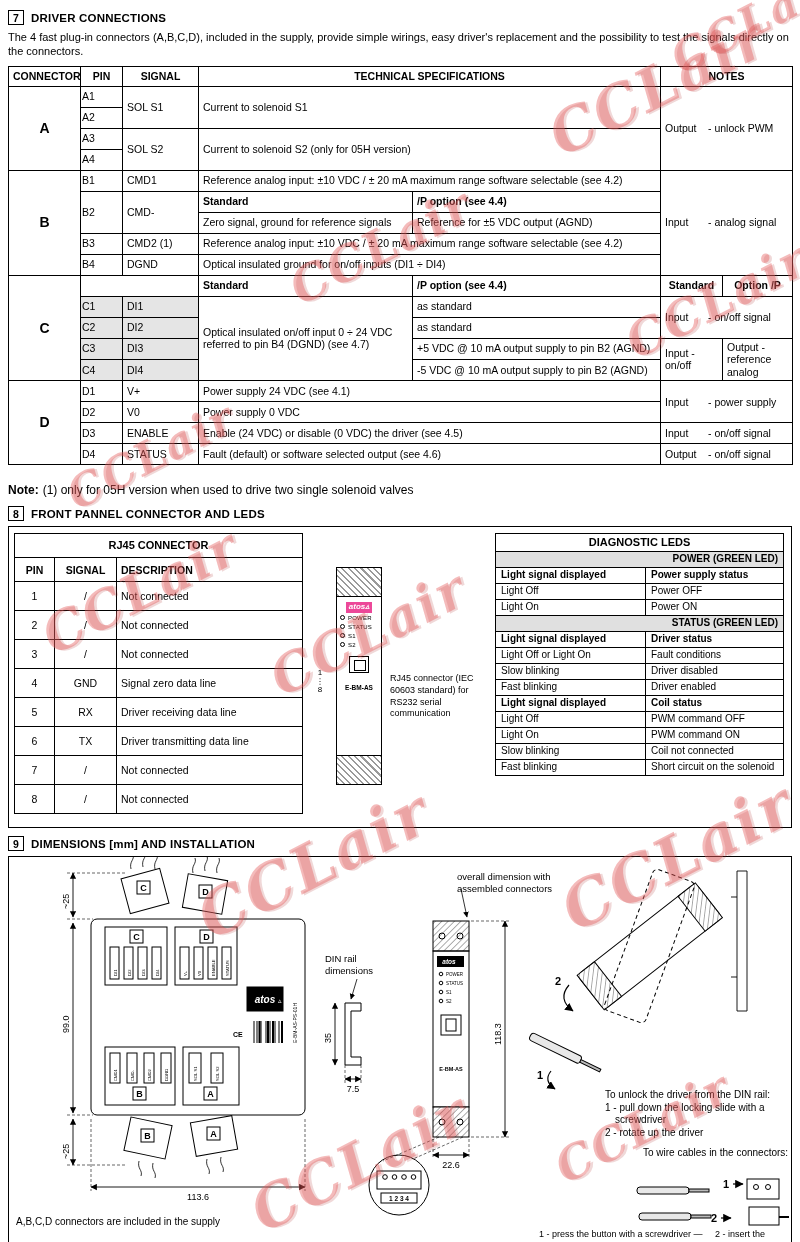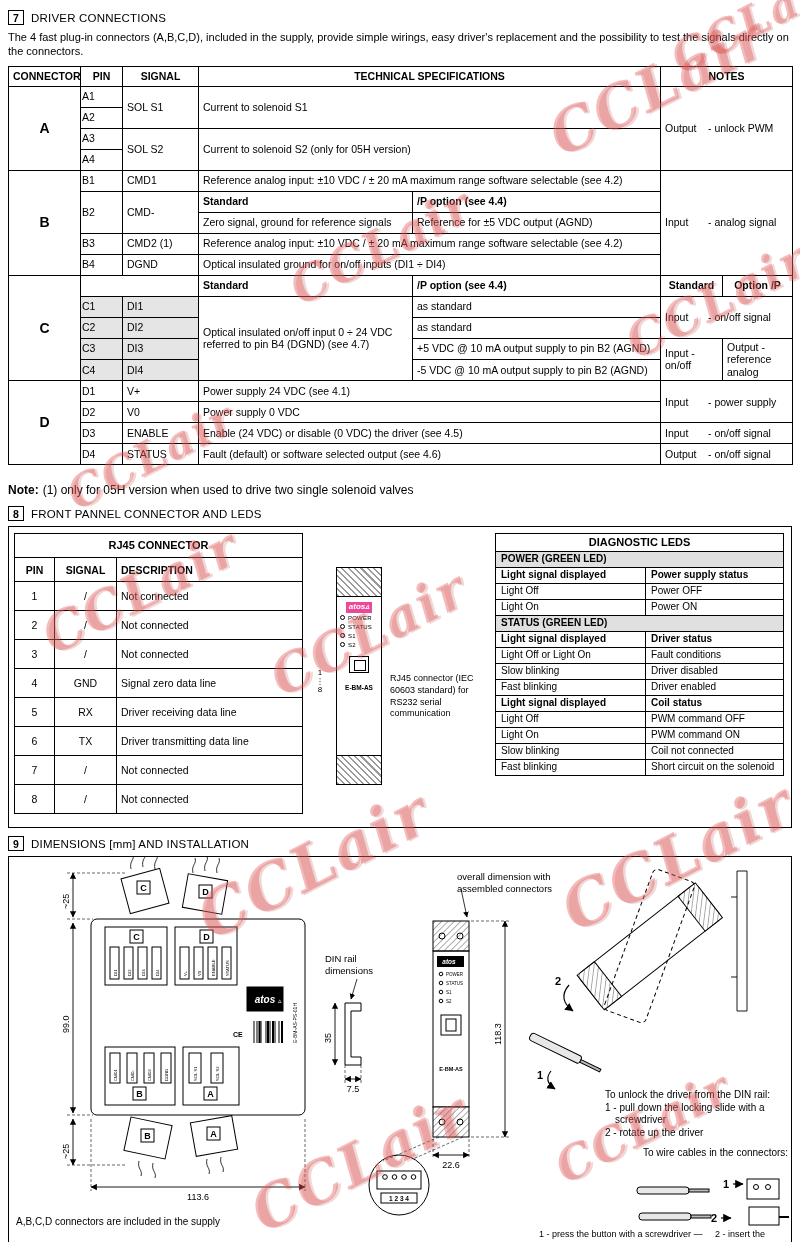--- a/index.html
+++ b/index.html
@@ -2,21 +2,21 @@
 <html><head>
 <meta charset="utf-8">
 <style>
 *{box-sizing:border-box;margin:0;padding:0}
 html,body{width:800px;height:1242px}
 body{background:#fff;color:#000;font-family:"Liberation Sans",sans-serif;position:relative;overflow:hidden}
 .page{position:absolute;inset:0;padding:8px}
 .wm{position:absolute;font-family:"DejaVu Serif",serif;font-weight:bold;font-style:italic;color:rgba(228,94,94,.42);transform:rotate(-27deg);letter-spacing:2px;z-index:6;pointer-events:none;text-shadow:2px 2px 0 rgba(170,40,40,.18);white-space:nowrap}
 .sec-header{display:flex;align-items:center;gap:7px;margin:2px 0 5px}
 .sec-num{border:1.2px solid #000;font-weight:bold;font-size:10.5px;min-width:16px;height:15px;display:flex;align-items:center;justify-content:center;padding:0 2px}
-.sec-title{font-weight:normal;font-size:11.5px;letter-spacing:.2px}
+.sec-title{font-weight:bold;font-size:11.5px;letter-spacing:.2px}
 .intro{font-size:11px;line-height:1.3;margin:0 0 7px}
 table{border-collapse:collapse;table-layout:fixed}
 td,th{border:1px solid #000;font-size:10.5px;padding:2px 4px;vertical-align:middle;overflow:hidden;line-height:1.2}
 .conn-table{width:784px;margin-bottom:5px}
 .conn-table th{text-align:center;font-weight:bold;height:20px}
 .conn-table td{height:21px}
 .conn-letter{font-size:14px;font-weight:bold;text-align:center}
 .pin{padding-left:1px}
 .subhdr{font-weight:bold}
 .center{text-align:center}
@@ -27,21 +27,21 @@
 .footnote b{margin-right:4px}
 
 .s8-box{border:1px solid #000;width:784px;height:302px;display:flex;gap:7px;padding:6px 5px;margin-bottom:8px}
 .rj45{width:288px;flex:none;align-self:flex-start}
 .rj45 .title,.diag .title{font-weight:bold;text-align:center;font-size:11px}
 .rj45 th{font-weight:bold;height:24px}
 .rj45 td{height:29px}
 .rj45 .c{text-align:center}
 .diag{width:288px;flex:none;align-self:flex-start}
 .diag td,.diag th{font-size:10px;padding:1.5px 5px;height:16px}
-.diag .group{background:#e0e0e0;font-weight:bold;text-align:left}
+.diag .group{background:#e0e0e0;font-weight:bold;text-align:right}
 .diag tr.hdr td{font-weight:bold}
 .s8-mid{position:relative;width:178px;flex:none}
 .module{position:absolute;left:26px;top:34px;width:46px}
 .mod-conn{height:30px;border:1.2px solid #000;background:repeating-linear-gradient(45deg,#9a9a9a 0 1.5px,#fff 1.5px 4.5px)}
 .mod-face{height:158px;border:1.2px solid #000;border-top:none;border-bottom:none;padding:5px 3px 2px;display:flex;flex-direction:column;align-items:flex-start}
 .atos-badge{background:#ec4899;color:#fff;font-size:8px;font-weight:bold;font-style:italic;padding:1px 3px;align-self:center;line-height:1.1}
 .led-line{display:flex;align-items:center;gap:3px;margin:1.5px 0}
 .led-dot{width:5px;height:5px;border:1px solid #000;border-radius:50%;flex:none}
 .led-name{font-size:6px;letter-spacing:.2px}
 .rj45-port{width:20px;height:17px;border:1.2px solid #000;margin:7px 0 2px;align-self:center;position:relative}

